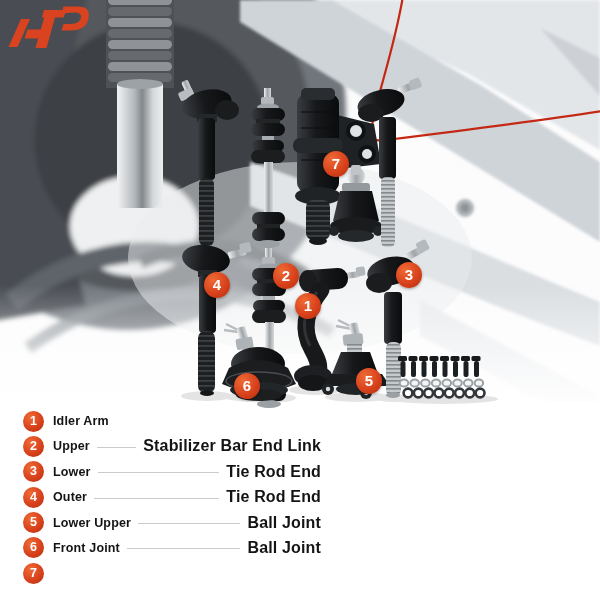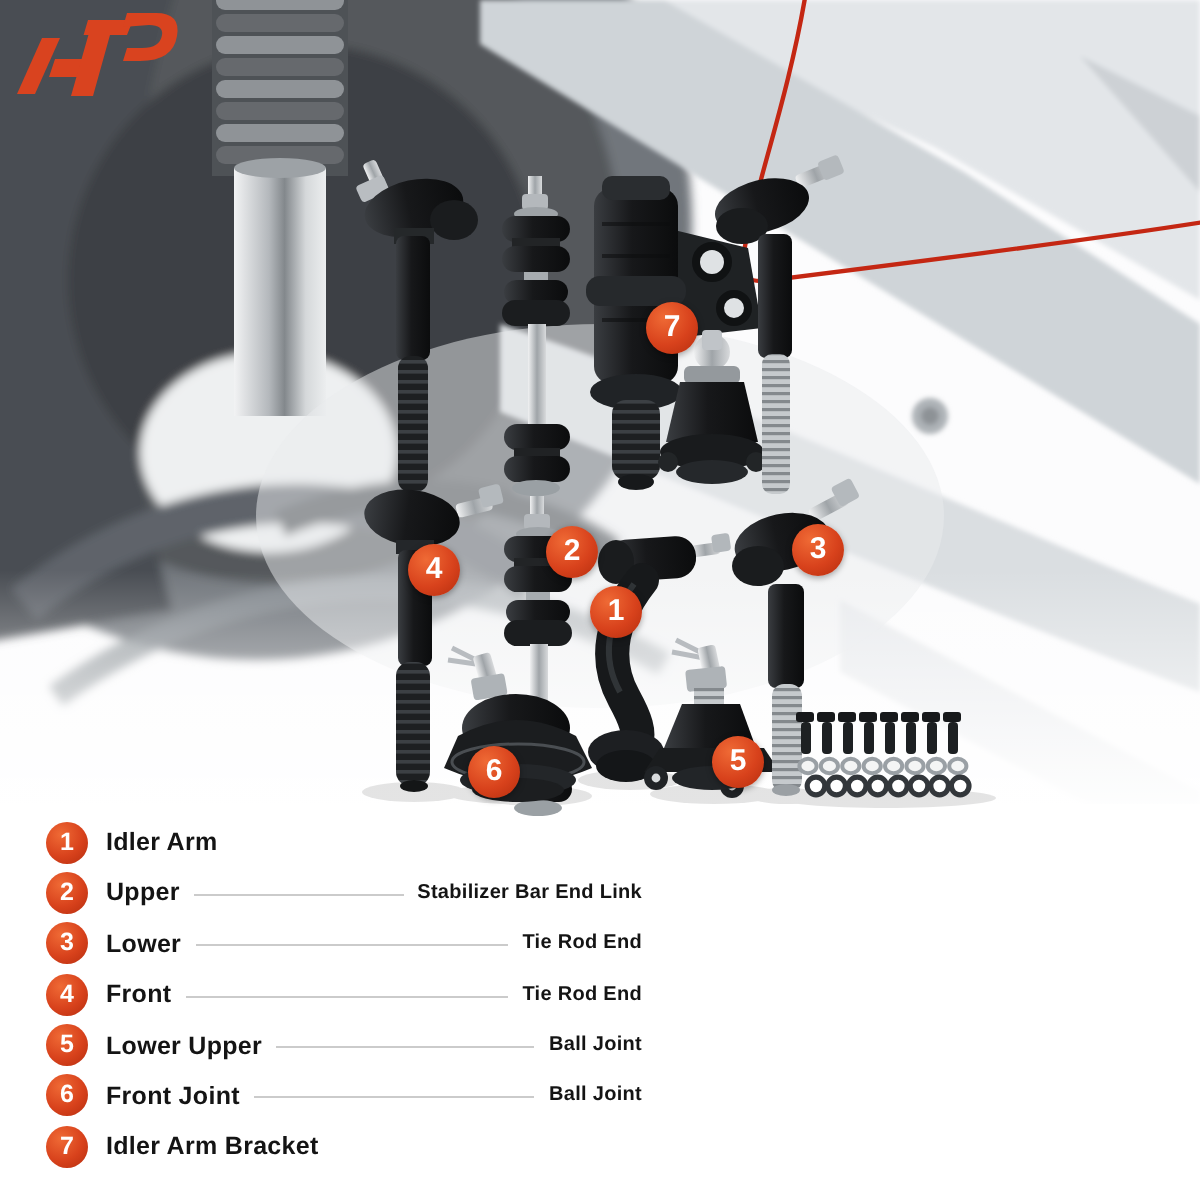--- a/index.html
+++ b/index.html
@@ -20,21 +20,21 @@
   }
   .legend{position:absolute;left:23px;top:410px;width:298px;}
   .lrow{display:flex;align-items:center;height:22px;margin-bottom:3.4px;}
   .lbadge{
     flex:none;width:21px;height:21px;border-radius:50%;
     background:radial-gradient(circle at 35% 30%, #ef6a35 0%, var(--badge-red) 55%, #b52d0e 100%);
     color:#fff;font-weight:bold;font-size:12.5px;line-height:21px;text-align:center;
   }
   .lleft{margin-left:9px;font-weight:bold;font-size:12.5px;letter-spacing:.15px;color:var(--legend-text);white-space:nowrap;text-align:center;}
   .lline{flex:1 1 auto;border-top:1.4px solid var(--connector);margin:0 7px;position:relative;top:1px;}
-  .lright{font-weight:bold;font-size:10px;letter-spacing:.15px;color:var(--legend-text);white-space:nowrap;text-align:center;}
+  .lright{font-weight:bold;font-size:16px;letter-spacing:.15px;color:var(--legend-text);white-space:nowrap;text-align:center;}
   .lrow.solo .lline{visibility:hidden;}
   .logo{position:absolute;left:488px;top:524px;}
 </style>
 </head>
 <body>
 
 <div class="stage">
 
   <svg width="600" height="600" viewBox="0 0 600 600">
     <defs>
@@ -315,39 +315,38 @@
       <span class="lright">Stabilizer Bar End Link</span>
     </div>
     <div class="lrow">
       <span class="lbadge">3</span>
       <span class="lleft">Lower</span>
       <span class="lline"></span>
       <span class="lright">Tie Rod End</span>
     </div>
     <div class="lrow">
       <span class="lbadge">4</span>
-      <span class="lleft">Front</span>
+      <span class="lleft">Outer</span>
       <span class="lline"></span>
       <span class="lright">Tie Rod End</span>
     </div>
     <div class="lrow">
       <span class="lbadge">5</span>
       <span class="lleft">Lower Upper</span>
       <span class="lline"></span>
       <span class="lright">Ball Joint</span>
     </div>
     <div class="lrow">
       <span class="lbadge">6</span>
       <span class="lleft">Front Joint</span>
       <span class="lline"></span>
       <span class="lright">Ball Joint</span>
     </div>
     <div class="lrow solo">
       <span class="lbadge">7</span>
-      <span class="lleft">Idler Arm Bracket</span>
       <span class="lline"></span>
       <span class="lright"></span>
     </div>
   </div>
 
   <svg class="logo" width="96" height="56" viewBox="0 0 96 56">
     <g style="fill:var(--logo-red)">
       <path d="M21,19 L30,19 L17.5,47 L8.5,47 Z"></path>
       <path d="M27.5,29.5 L49,29.5 L46,38.5 L24.5,38.5 Z"></path>
       <path d="M44,10 L66.5,10 L63.5,17.5 L55,17.5 L46.5,48 L35.5,48 L44.2,17.5 L41.8,17.5 Z"></path>

